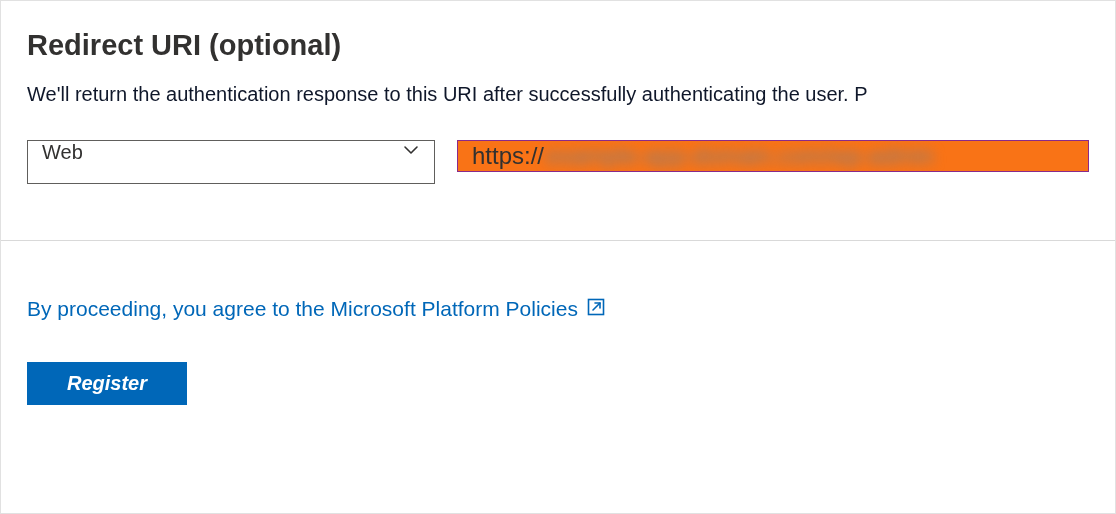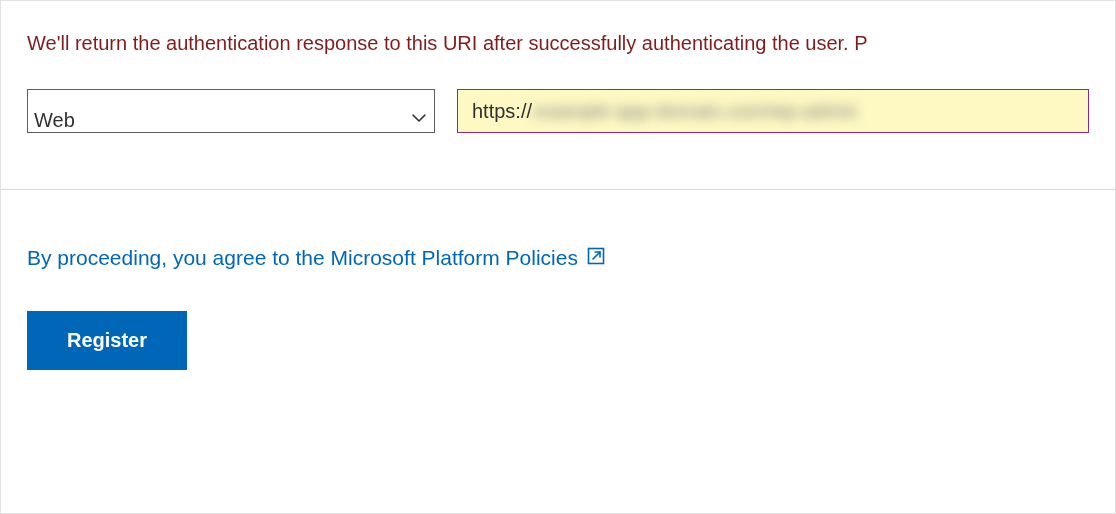--- a/index.html
+++ b/index.html
@@ -26,58 +26,58 @@
     }
     .section-title {
       font-size: 29px;
       font-weight: 600;
       color: #323130;
       margin-bottom: 18px;
     }
     .section-description {
       font-size: 20px;
       line-height: 1.4;
-      color: #7f1d1d;
+      color: #0f172a;
       margin-bottom: 32px;
       white-space: nowrap;
       overflow: hidden;
     }
     .form-row {
       display: flex;
       gap: 22px;
       margin-bottom: 56px;
     }
     .select-wrapper {
       position: relative;
       width: 408px;
       height: 44px;
       border: 1px solid #605e5c;
       background: #ffffff;
       display: flex;
-      align-items: flex-end;
-      padding: 0 6px;
+      align-items: flex-start;
+      padding: 0 14px;
       cursor: pointer;
     }
     .select-text {
       font-size: 20px;
       color: #323130;
       flex: 1;
     }
     .chevron {
       flex-shrink: 0;
     }
     .uri-input {
       flex: 1;
-      height: 44px;
+      height: 32px;
       border: 1px solid #8a2a8a;
-      background: #fef9c3;
+      background: #f97316;
       padding: 0 14px;
       display: flex;
       align-items: center;
-      font-size: 20px;
+      font-size: 24px;
       color: #323130;
       min-width: 0;
       overflow: hidden;
     }
     .uri-scheme {
       color: #323130;
     }
     .uri-blurred {
       filter: blur(6px);
       color: #808080;
@@ -103,29 +103,31 @@
     .ext-link-icon {
       flex-shrink: 0;
     }
     .register-button {
       display: inline-block;
       background: #0067b8;
       color: #ffffff;
       border: none;
       font-size: 20px;
       font-weight: 600;
-      padding: 18px 40px;
+      padding: 10px 40px;
       cursor: pointer;
       font-family: inherit;
+      font-style: italic;
     }
   </style>
 </head>
 <body>
 
 <div class="container">
+  <h2 class="section-title">Redirect URI (optional)</h2>
   <div class="section-description">
     <span>We'll return the authentication response to this URI after successfully authenticating the user. P</span><br>
   </div>
 
   <div class="form-row">
     <div class="select-wrapper">
       <span class="select-text">Web</span>
       <span class="chevron">
         <svg width="18" height="18" viewBox="0 0 18 18" fill="none">
           <path d="M3 6 L9 12 L15 6" stroke="#323130" stroke-width="1.6" fill="none" stroke-linecap="round" stroke-linejoin="round"></path>

